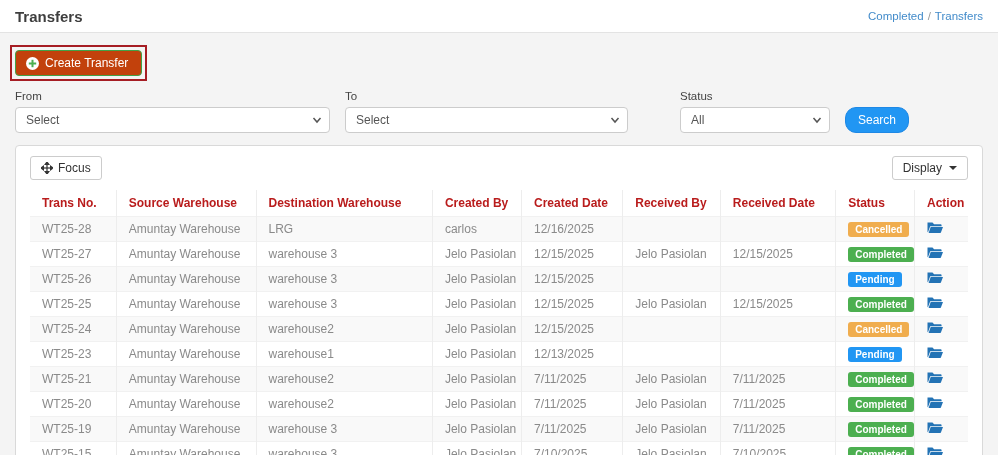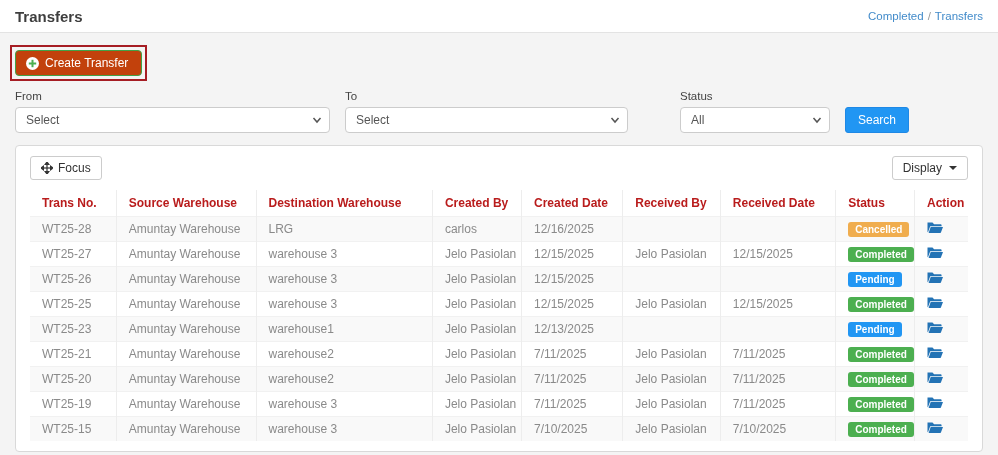--- a/index.html
+++ b/index.html
@@ -27,21 +27,21 @@
   .filter-group { display:flex; flex-direction:column; }
   .filter-label { font-size:11.5px; font-weight:normal; color:#444; margin-bottom:5px; }
   .select-wrap { position:relative; }
   .select-box { height:26px; background:#fff; border:1px solid #ccc; border-radius:4px;
     font-size:12px; color:#555; display:flex; align-items:center; padding:0 24px 0 10px; cursor:pointer; }
   .select-caret { position:absolute; right:8px; top:8px; }
   .w-from { width:315px; }
   .w-to   { width:283px; margin-left:15px; }
   .w-status { width:150px; margin-left:52px; }
   .btn-search { height:26px; margin-left:15px; background:#2196f3; border:1px solid #1e88e5;
-    color:#fff; border-radius:3px; font-size:12px; padding:0 12px; cursor:pointer; font-family:inherit; }
+    color:#fff; border-radius:11px; font-size:12px; padding:0 12px; cursor:pointer; font-family:inherit; }
 
   
   .card { margin-top:12px; background:#fff; border:1px solid #d9d9d9; border-radius:4px;
     padding:10px 14px 10px 14px; }
   .card-toolbar { display:flex; justify-content:space-between; align-items:center; margin-bottom:10px; }
   .btn-plain { background:#fff; border:1px solid #ccc; border-radius:3px; color:#333;
     font-size:12px; padding:4px 10px; cursor:pointer; display:inline-flex; align-items:center; gap:5px;
     font-family:inherit; }
   .caret-down { width:0; height:0; border-left:4px solid transparent; border-right:4px solid transparent;
     border-top:4px solid #333; display:inline-block; margin-left:2px; }
@@ -233,20 +233,38 @@
             <td>
   <button class="action-btn">
     <svg width="16" height="13" viewBox="0 0 16 13">
       <path d="M0.5 1.5 h5 l1.6 1.8 h6.6 c0.5 0 0.9 0.4 0.9 0.9 v1 H3.2 L1 11.3 c-0.3 0-0.5-0.2-0.5-0.5 z" fill="#2373b5"></path>
       <path d="M3.7 6 H16 l-2.1 5.6 c-0.1 0.3-0.3 0.4-0.6 0.4 H1.6 z" fill="#2373b5"></path>
     </svg>
   </button>
 </td>
           </tr>
           <tr>
+            <td>WT25-24</td>
+            <td>Amuntay Warehouse</td>
+            <td>warehouse2</td>
+            <td>Jelo Pasiolan</td>
+            <td>12/15/2025</td>
+            <td></td>
+            <td></td>
+            <td><span class="badge" style="background: rgb(240, 173, 78);">Cancelled</span></td>
+            <td>
+  <button class="action-btn">
+    <svg width="16" height="13" viewBox="0 0 16 13">
+      <path d="M0.5 1.5 h5 l1.6 1.8 h6.6 c0.5 0 0.9 0.4 0.9 0.9 v1 H3.2 L1 11.3 c-0.3 0-0.5-0.2-0.5-0.5 z" fill="#2373b5"></path>
+      <path d="M3.7 6 H16 l-2.1 5.6 c-0.1 0.3-0.3 0.4-0.6 0.4 H1.6 z" fill="#2373b5"></path>
+    </svg>
+  </button>
+</td>
+          </tr>
+          <tr>
             <td>WT25-23</td>
             <td>Amuntay Warehouse</td>
             <td>warehouse1</td>
             <td>Jelo Pasiolan</td>
             <td>12/13/2025</td>
             <td></td>
             <td></td>
             <td><span class="badge" style="background: rgb(33, 150, 243);">Pending</span></td>
             <td>
   <button class="action-btn">

